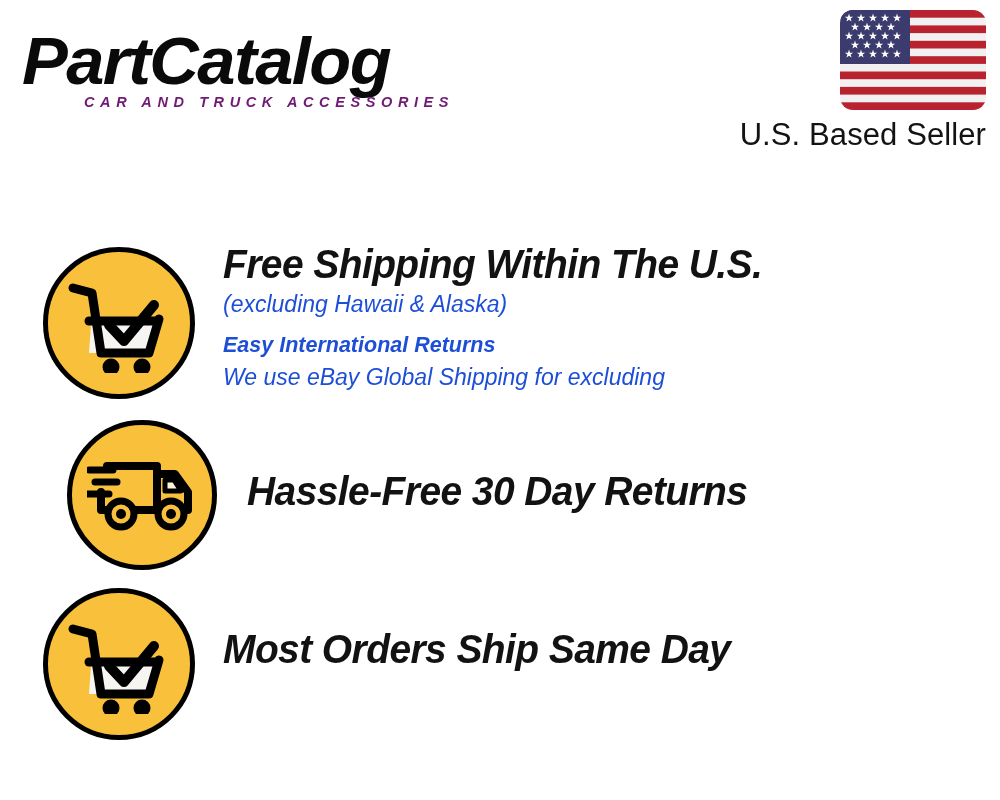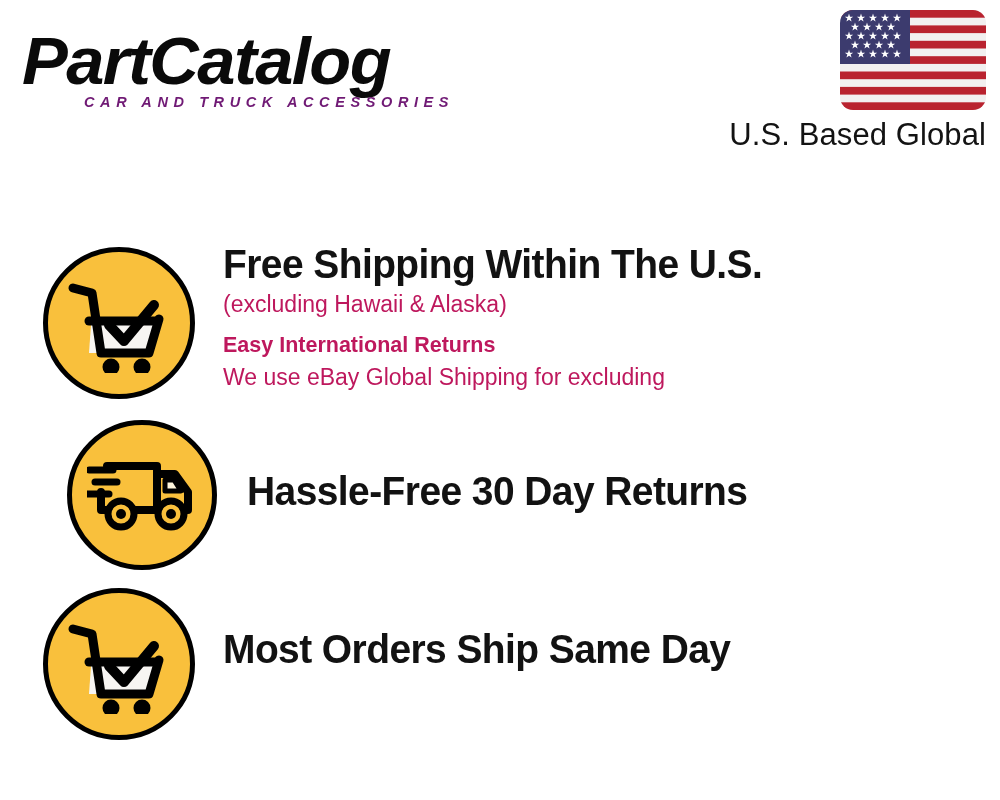--- a/index.html
+++ b/index.html
@@ -101,20 +101,21 @@
     position: absolute;
     left: 0;
     top: 0;
     width: 1000px;
     height: 800px;
   }
   .feature-row {
     position: absolute;
     left: 0;
     width: 908px;
+    font-style: italic;
   }
   .feature-row.row-0 { top: 240px; height: 175px; }
   .feature-row.row-1 { top: 415px; height: 160px; margin-left: 24px; }
   .feature-row.row-2 { top: 583px; height: 165px; padding-left: 40px; }
 
   .icon-badge {
     position: absolute;
     left: 43px;
     border-radius: 50%;
     background: #F9C03C;
@@ -152,21 +153,21 @@
     white-space: nowrap;
     transform: scaleX(0.95);
     transform-origin: left center;
   }
   .feature-sub {
     display: block;
     font-family: "Liberation Sans", sans-serif;
     font-weight: normal;
     font-size: 23px;
     line-height: 33px;
-    color: #be185d;
+    color: #1d4ed8;
     white-space: nowrap;
   }
   .feature-sub.strong {
     font-weight: bold;
     font-size: 21.5px;
     line-height: 32px;
     padding-top: 8px;
   }
   .feature-sub.plain2 {
     font-size: 23px;
@@ -231,21 +232,21 @@
             <use href="#star5" x="9" y="44"></use>
             <use href="#star5" x="21" y="44"></use>
             <use href="#star5" x="33" y="44"></use>
             <use href="#star5" x="45" y="44"></use>
             <use href="#star5" x="57" y="44"></use>
           </g>
         </g>
       </svg>
     </div>
 
-    <div class="seller-text">U.S. Based Global</div>
+    <div class="seller-text">U.S. Based Seller</div>
   </div>
 
   <div class="features">
 
     <div class="feature-row row-0">
       <div class="icon-badge">
         <svg width="108" height="100" viewBox="0 0 108 100" xmlns="http://www.w3.org/2000/svg" aria-hidden="true">
           <path d="M26 52 L24 80 L84 80 L92 52 Z" fill="#F7F5F2"></path>
           <path d="M8 15 L27 20 L36 80 L84 80 L94 46" fill="none" stroke="#000000" stroke-width="9" stroke-linecap="round" stroke-linejoin="round"></path>
           <path d="M24 48 L90 48" fill="none" stroke="#000000" stroke-width="9" stroke-linecap="round"></path>

